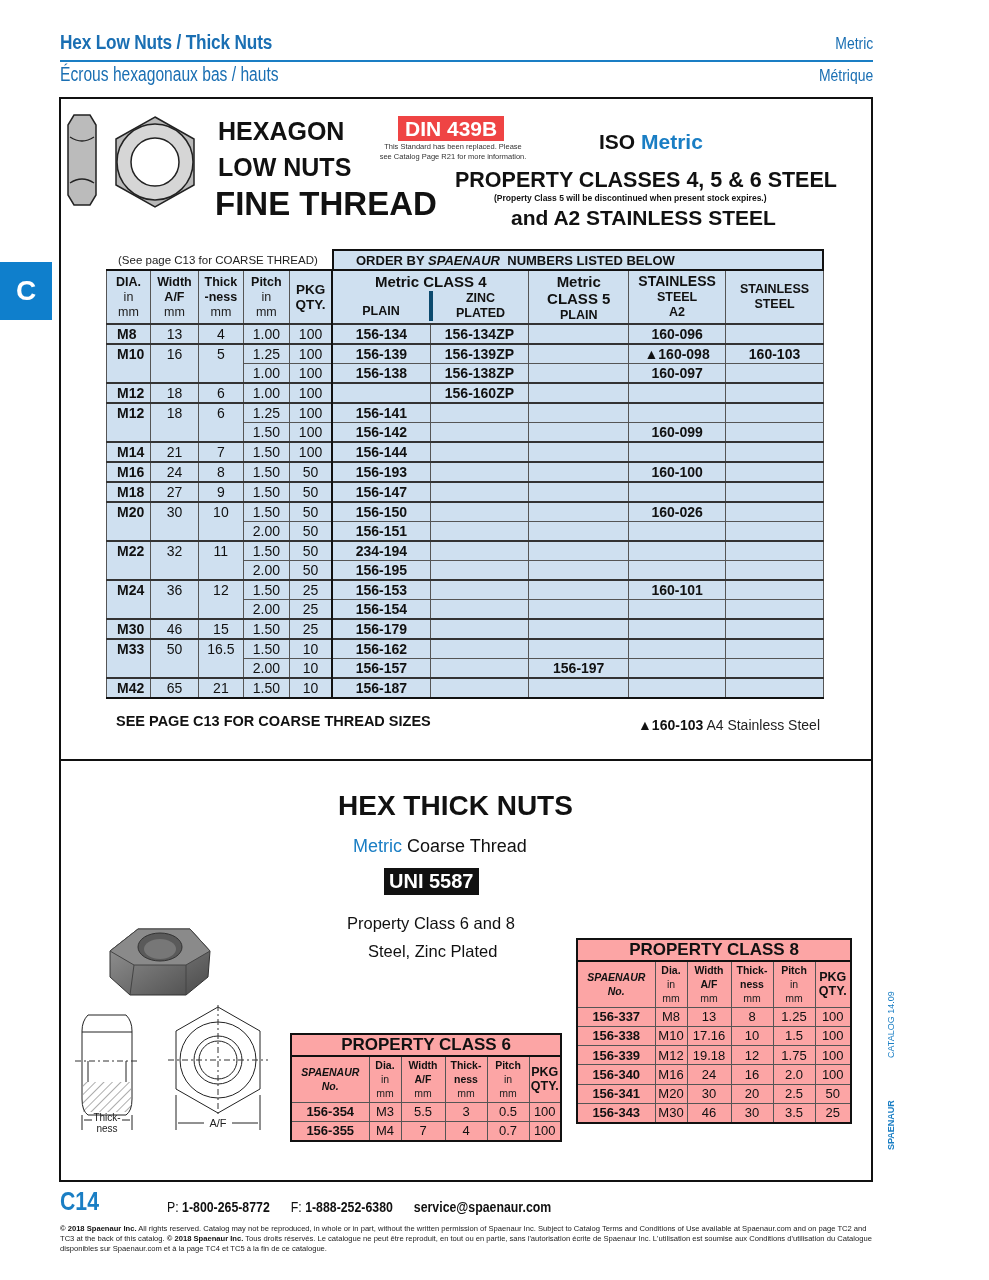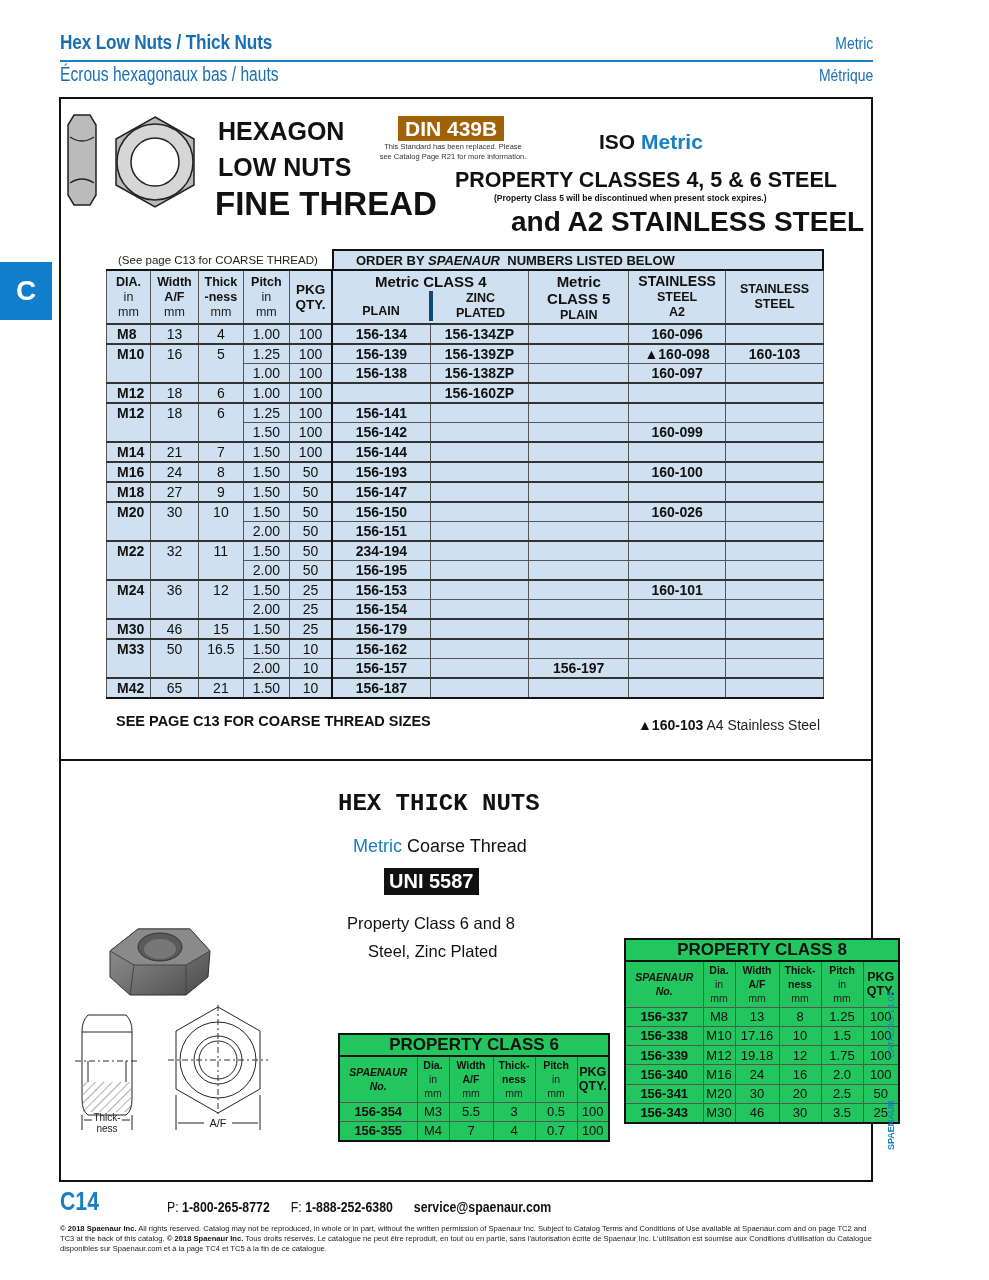--- a/index.html
+++ b/index.html
@@ -10,48 +10,48 @@
   .hdr-rule { position: absolute; left: 60px; top: 60px; width: 813px; height: 2px; background: #1a7ec4; }
   .hdr-sub { position: absolute; left: 60px; top: 63px; font-size: 20px; color: #1a6fb3; transform: scaleX(0.78); transform-origin: left; }
   .hdr-right2 { position: absolute; right: 116px; top: 66px; font-size: 17px; color: #1a6fb3; transform: scaleX(0.82); transform-origin: right; }
   .frame { position: absolute; left: 59px; top: 97px; width: 814px; height: 1085px; border: 2px solid #111; }
   .divider { position: absolute; left: 59px; top: 759px; width: 814px; height: 2px; background: #111; }
   .side-tab { position: absolute; left: 0; top: 262px; width: 52px; height: 58px; background: #0f7fcc; color: #fff; font-weight: bold; font-size: 28px; display: flex; align-items: center; justify-content: center; }
 
   .t-hexagon { position: absolute; left: 218px; top: 117px; font-weight: bold; font-size: 25px; }
   .t-lownuts { position: absolute; left: 218px; top: 153px; font-weight: bold; font-size: 25px; }
   .t-fine { position: absolute; left: 215px; top: 185px; font-weight: bold; font-size: 33px; }
-  .din-badge { position: absolute; left: 398px; top: 116px; background: #a16207; color: #fff; font-weight: bold; font-size: 21px; padding: 0 7px; line-height: 25px; }
+  .din-badge { position: absolute; left: 398px; top: 116px; background: #ef4444; color: #fff; font-weight: bold; font-size: 21px; padding: 0 7px; line-height: 25px; }
   .din-note { position: absolute; left: 378px; top: 142px; width: 150px; font-size: 7.5px; text-align: center; color: #333; line-height: 10px; }
   .iso { position: absolute; left: 599px; top: 130px; font-weight: bold; font-size: 21px; }
   .prop-classes { position: absolute; left: 455px; top: 168px; font-weight: bold; font-size: 21.5px; }
   .prop-note { position: absolute; left: 494px; top: 193px; font-weight: bold; font-size: 8.5px; }
-  .a2 { position: absolute; left: 511px; top: 206px; font-weight: bold; font-size: 28px; }
+  .a2 { position: absolute; left: 511px; top: 206px; font-weight: bold; font-size: 21px; }
 
   .see-coarse { position: absolute; left: 118px; top: 254px; font-size: 11.5px; color: #222; }
   table { border-collapse: collapse; }
   .main-table { position: absolute; left: 106px; top: 269px; width: 718px; background: #cfe0f0; }
   .main-table td { border: 1px solid #555; height: 19.5px; font-size: 14px; text-align: center; padding: 0; line-height: 18px; }
   .main-table td.dia { font-weight: bold; text-align: left; padding-left: 10px; }
   .main-table td.pn { font-weight: bold; }
   .main-table .hcell { font-size: 12.5px; font-weight: bold; line-height: 15px; vertical-align: middle; }
   .main-table .hcell .lt { font-weight: normal; color: #222; }
   .order-bar { position: absolute; left: 332px; top: 249px; width: 492px; height: 21px; background: #cfe0f0; border: 2px solid #111; border-bottom: none; font-weight: bold; font-size: 13px; padding-left: 22px; line-height: 19px; }
   .thick-left { border-left: 2px solid #111 !important; }
   .footnote-left { position: absolute; left: 116px; top: 713px; font-weight: bold; font-size: 14.5px; }
   .footnote-right { position: absolute; left: 638px; top: 717px; font-size: 14px; color: #222; }
   .footnote-right b { color: #111; }
 
-  .thick-title { position: absolute; left: 338px; top: 790px; font-weight: bold; font-size: 24px; font-family: Liberation Mono, monospace; }
+  .thick-title { position: absolute; left: 338px; top: 790px; font-weight: bold; font-size: 28px; }
   .metric-coarse { position: absolute; left: 353px; top: 836px; font-size: 18px; }
   .uni-badge { position: absolute; left: 384px; top: 868px; background: #111; color: #fff; font-weight: bold; font-size: 20px; padding: 0 5px; line-height: 27px; }
   .pc68 { position: absolute; left: 347px; top: 914px; font-size: 16.5px; }
   .steelzinc { position: absolute; left: 368px; top: 942px; font-size: 16.5px; }
 
-  .pc-table { position: absolute; background: #22c55e; border: 2px solid #111; margin-left: 48px; }
+  .pc-table { position: absolute; background: #fca5a5; border: 2px solid #111; }
   .pc-table td { border: 1px solid #555; text-align: center; font-size: 13px; padding: 0; }
   .pc-table td.pn { font-weight: bold; }
   .pc-table .title { font-weight: bold; font-size: 17px; height: 22px; border-bottom: 2px solid #111; }
   .pc-table .h { font-size: 10.5px; line-height: 14px; color: #222; }
   .pc-table .h b { color: #111; }
   .pc6 { left: 290px; top: 1033px; width: 272px; }
   .pc8 { left: 576px; top: 938px; width: 276px; }
   .pc6 td.r, .pc8 td.r { height: 19.3px; }
 
   .nut-photo { position: absolute; left: 108px; top: 925px; }

